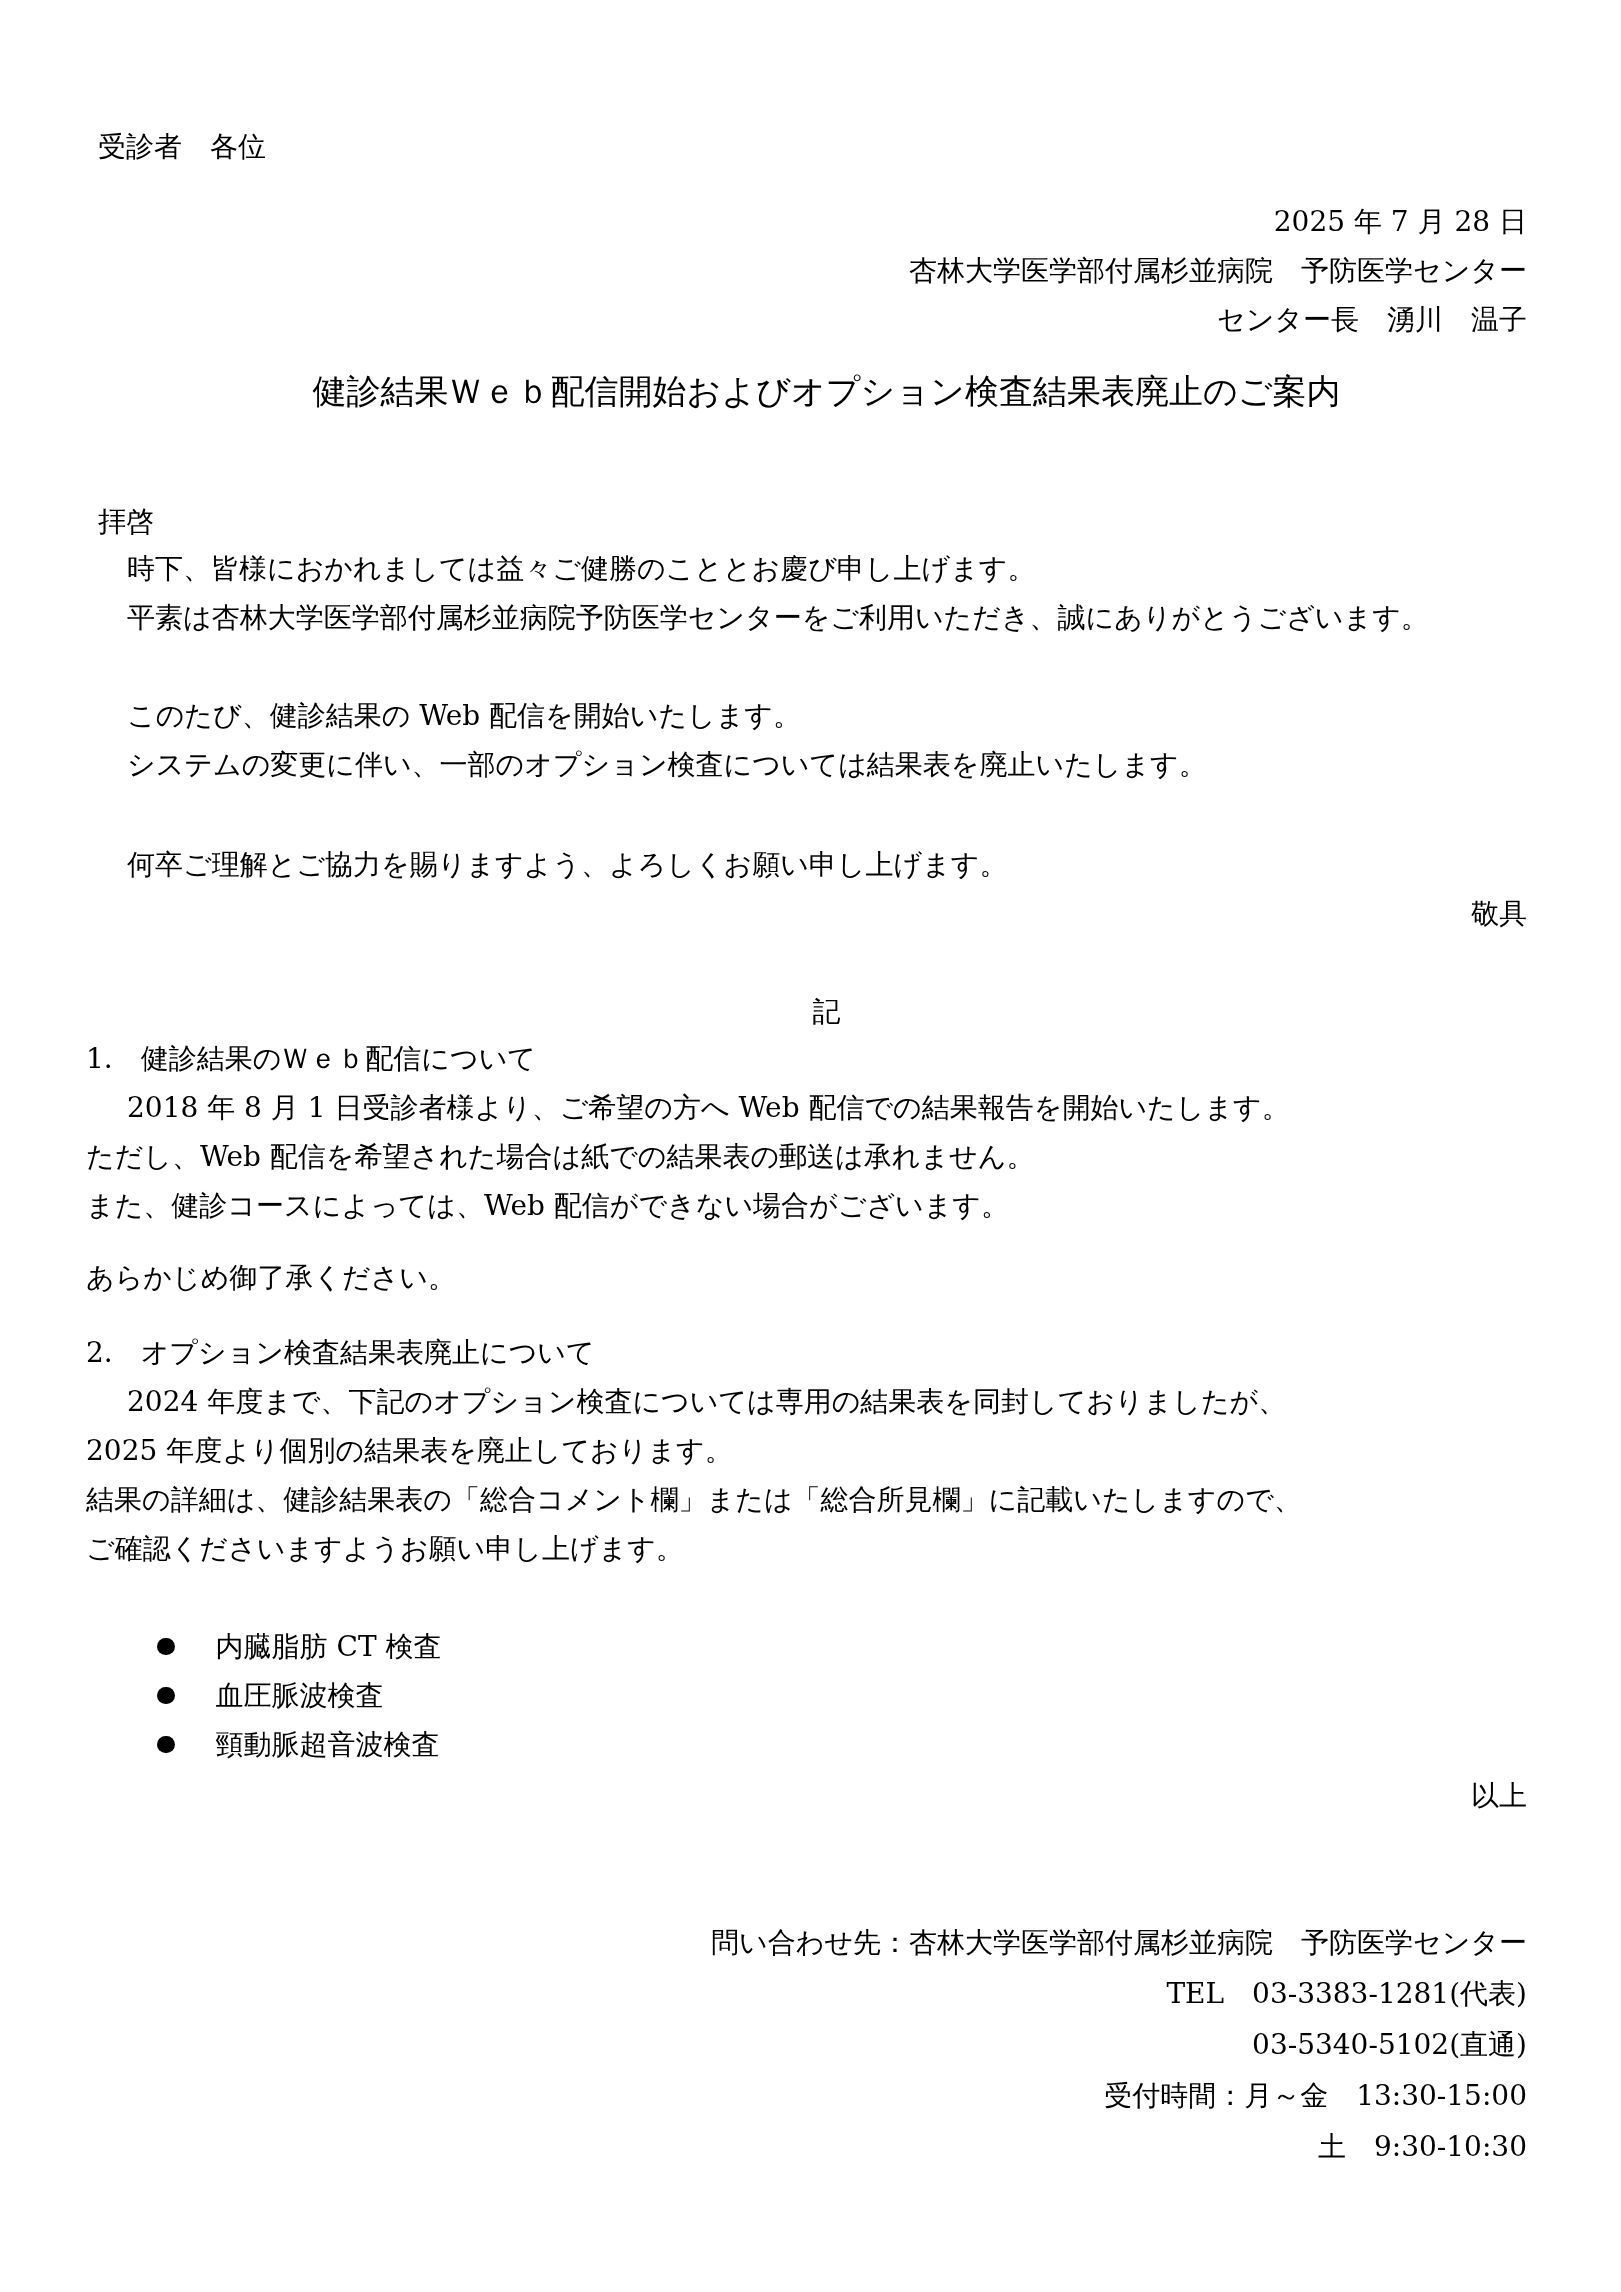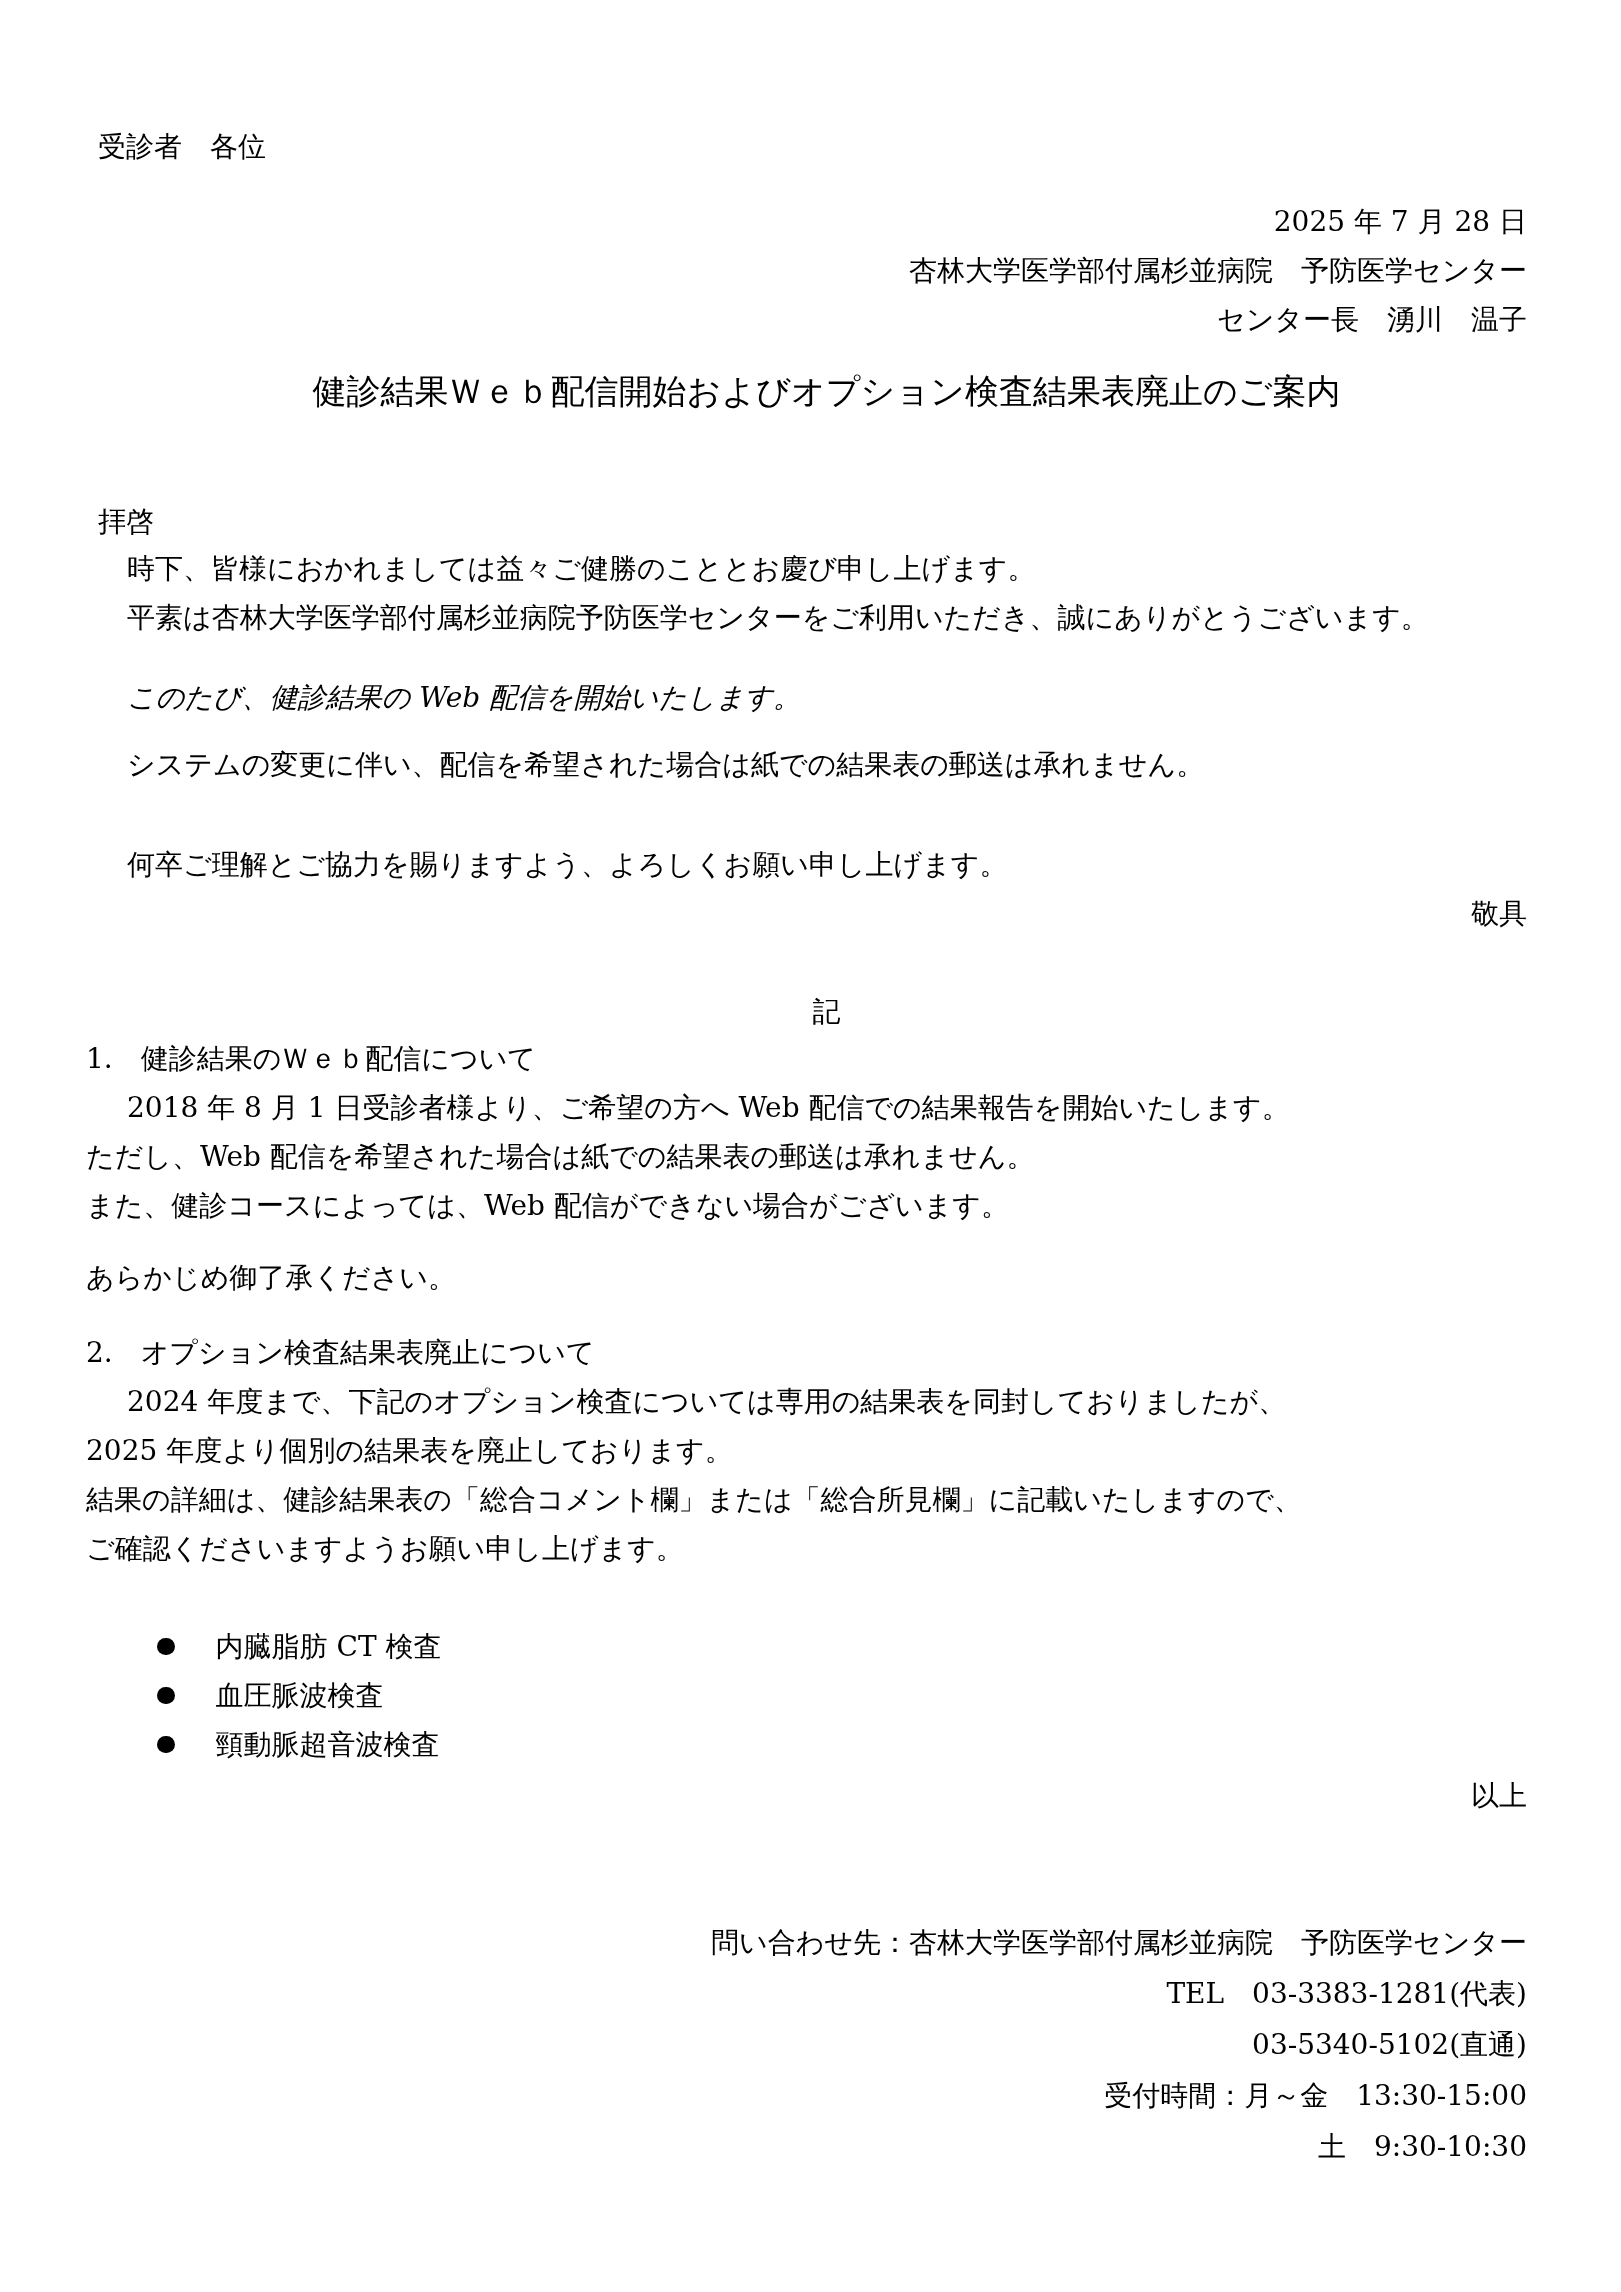--- a/index.html
+++ b/index.html
@@ -23,22 +23,22 @@
   <div class="line right" style="top:204px;">2025 年 7 月 28 日</div>
   <div class="line right" style="top:253px;">杏林大学医学部付属杉並病院　予防医学センター</div>
   <div class="line right" style="top:302px;">センター長　湧川　温子</div>
 
   <div class="line title center" style="top:374px;">健診結果Ｗｅｂ配信開始およびオプション検査結果表廃止のご案内</div>
 
   <div class="line" style="left:98px; top:504px;font-family:Liberation Serif, serif;">拝啓</div>
   <div class="line" style="left:127px; top:551px;">時下、皆様におかれましては益々ご健勝のこととお慶び申し上げます。</div>
   <div class="line" style="left:127px; top:600px;">平素は杏林大学医学部付属杉並病院予防医学センターをご利用いただき、誠にありがとうございます。</div>
 
-  <div class="line" style="left:127px; top:680px;font-style:italic;">このたび、健診結果の Web 配信を開始いたします。</div>
-  <div class="line" style="left:127px; top:747px;">システムの変更に伴い、配信を希望された場合は紙での結果表の郵送は承れません。</div>
+  <div class="line" style="left:127px; top:698px;">このたび、健診結果の Web 配信を開始いたします。</div>
+  <div class="line" style="left:127px; top:747px;">システムの変更に伴い、一部のオプション検査については結果表を廃止いたします。</div>
 
   <div class="line" style="left:127px; top:847px;">何卒ご理解とご協力を賜りますよう、よろしくお願い申し上げます。</div>
   <div class="line right" style="top:896px;">敬具</div>
 
   <div class="line center" style="top:994px;">記</div>
 
   <div class="line" style="left:86px; top:1041px;">1.　健診結果のＷｅｂ配信について</div>
   <div class="line" style="left:127px; top:1090px;">2018 年 8 月 1 日受診者様より、ご希望の方へ Web 配信での結果報告を開始いたします。</div>
   <div class="line" style="left:86px; top:1139px;">ただし、Web 配信を希望された場合は紙での結果表の郵送は承れません。</div>
   <div class="line" style="left:86px; top:1188px;">また、健診コースによっては、Web 配信ができない場合がございます。</div>

